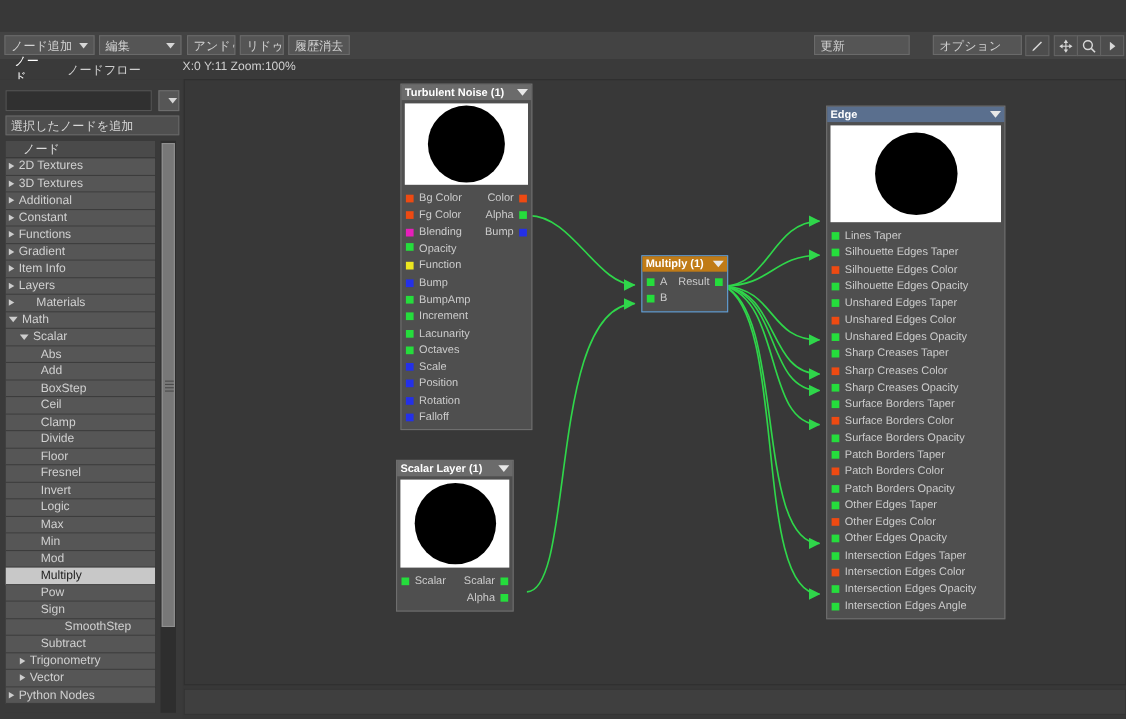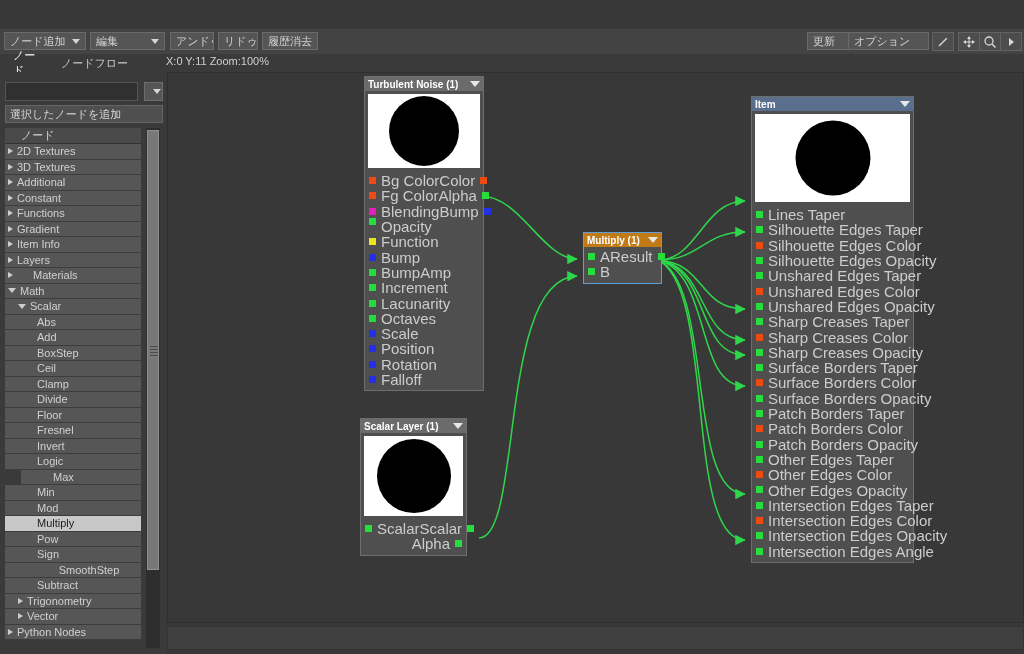--- a/index.html
+++ b/index.html
@@ -146,21 +146,21 @@
     border-radius:50%; background:#000000;
   }
   .ports { padding:2px 0 3px 0; }
   .prow { height:15.3px; display:flex; align-items:center; position:relative; }
   .pin { width:7px; height:7px; flex:none; }
   .pin.g { background:#25dd3c; }
   .pin.r { background:#ee4a12; }
   .pin.b { background:#2430e8; }
   .pin.m { background:#e61fbb; }
   .pin.y { background:#ece61f; }
-  .plabel { font-size:15px; color:#cccccc; white-space:nowrap; }
+  .plabel { font-size:10px; color:#cccccc; white-space:nowrap; }
   .prow.in .pin { margin-left:4px; margin-right:5px; }
   .io { display:flex; justify-content:space-between; }
   svg.wires { position:absolute; left:0; top:0; width:857px; height:551px; pointer-events:none; }
 </style>
 </head>
 <body>
 
 <div id="app">
 
 
@@ -176,21 +176,21 @@
     <div class="tbtn" style="left:170px; width:44px;">
       <span>アンドゥ</span>
     </div>
     <div class="tbtn" style="left:218px; width:40px;">
       <span>リドゥ</span>
     </div>
     <div class="tbtn" style="left:262px; width:56px;">
       <span>履歴消去</span>
     </div>
 
-    <div class="tbtn" style="left:807px; width:56px;">
+    <div class="tbtn" style="left:740px; width:87px;">
       <span>更新</span>
     </div>
     <div class="tbtn" style="left:848px; width:81px;">
       <span>オプション</span>
     </div>
     <div class="icobtn" style="left:932px;">
       <svg width="14" height="14" viewBox="0 0 14 14">
           <path d="M2.5 11.5 L4 11 L11.3 3.7 L10.3 2.7 L3 10 Z" fill="#d8d8d8"></path>
         </svg>
     </div>
@@ -319,21 +319,21 @@
             <span>Fresnel</span>
           </div>
           <div class="trow" style="padding-left: 23px;">
             <span style="display: inline-block; width: 9px; flex: 0 0 auto;"></span>
             <span>Invert</span>
           </div>
           <div class="trow" style="padding-left: 23px;">
             <span style="display: inline-block; width: 9px; flex: 0 0 auto;"></span>
             <span>Logic</span>
           </div>
-          <div class="trow" style="padding-left: 23px; margin-left: 16px;">
+          <div class="trow" style="padding-left: 23px;">
             <span style="display: inline-block; width: 9px; flex: 0 0 auto;"></span>
             <span>Max</span>
           </div>
           <div class="trow" style="padding-left: 23px;">
             <span style="display: inline-block; width: 9px; flex: 0 0 auto;"></span>
             <span>Min</span>
           </div>
           <div class="trow" style="padding-left: 23px;">
             <span style="display: inline-block; width: 9px; flex: 0 0 auto;"></span>
             <span>Mod</span>
@@ -574,21 +574,21 @@
               <span class="pin g" style="margin-left:4px;margin-right:5px;"></span>
               <span class="plabel">B</span>
             </div>
             <div style="display: flex; align-items: center;"></div>
           </div>
         </div>
     </div>
 
     <div class="node" id="node-edge" style="left:583px; top:23px; width:163px;">
       <div class="nhead" style="background:#5a6f8e;">
-        <span class="lbl">Item</span>
+        <span class="lbl">Edge</span>
         <span class="dd"></span>
       </div>
       <div class="preview" style="height:88px;">
         <div class="blob" style="width:75px;height:75px;"></div>
       </div>
       <div class="ports" id="edge-ports">
           <div class="prow in">
             <span class="pin g"></span>
             <span class="plabel">Lines Taper</span>
           </div>

